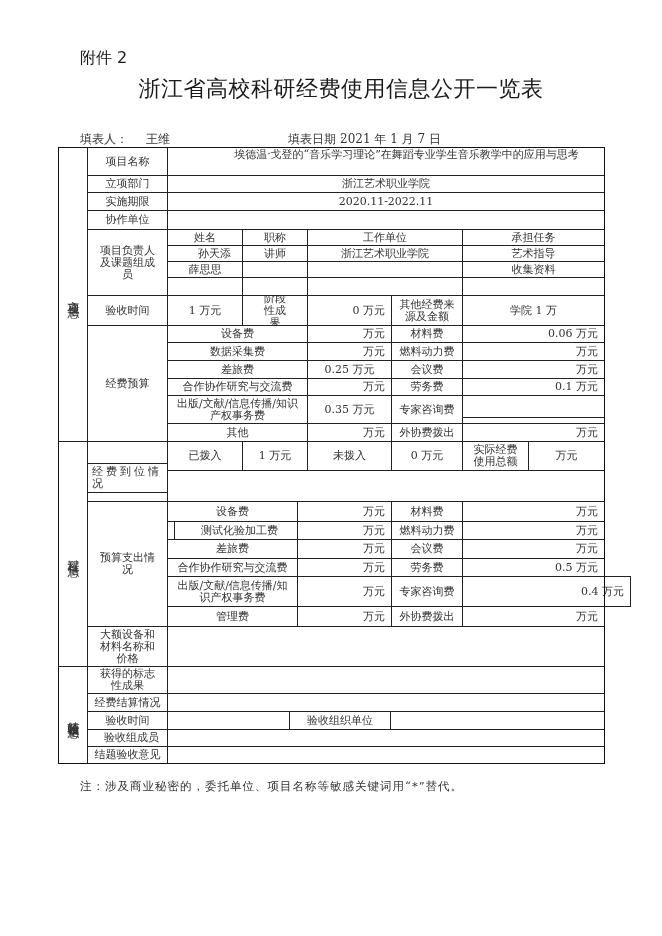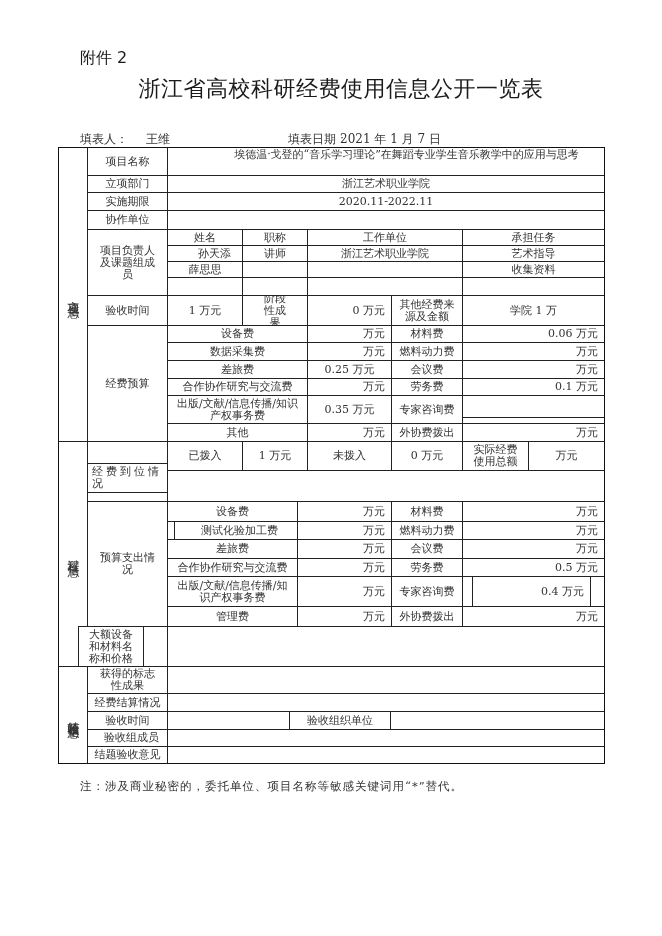--- a/index.html
+++ b/index.html
@@ -141,28 +141,28 @@
 <div class="c r" style="left:462px;top:539px;width:143px;height:20px;">万元</div>
 
 <div class="c" style="left:167px;top:558px;width:131px;height:19px;">合作协作研究与交流费</div>
 <div class="c r" style="left:297px;top:558px;width:95px;height:19px;">万元</div>
 <div class="c" style="left:391px;top:558px;width:72px;height:19px;">劳务费</div>
 <div class="c r" style="left:462px;top:558px;width:143px;height:19px;">0.5 万元</div>
 
 <div class="c" style="left:167px;top:576px;width:131px;height:31px;padding:0 4px;">出版/文献/信息传播/知识产权事务费</div>
 <div class="c r" style="left:297px;top:576px;width:95px;height:31px;">万元</div>
 <div class="c" style="left:391px;top:576px;width:72px;height:31px;">专家咨询费</div>
-<div class="c r" style="left:472px;top:576px;width:119px;height:31px;">0.4 万元</div>
+<div class="c r" style="left:462px;top:576px;width:169px;height:31px;">0.4 万元</div>
 
 <div class="c" style="left:167px;top:606px;width:131px;height:21px;">管理费</div>
 <div class="c r" style="left:297px;top:606px;width:95px;height:21px;">万元</div>
 <div class="c" style="left:391px;top:606px;width:72px;height:21px;">外协费拨出</div>
 <div class="c r" style="left:462px;top:606px;width:143px;height:21px;">万元</div>
 
-<div class="c" style="left:78px;top:626px;width:66px;height:41px;padding:0 10px;">大额设备和材料名称和价格</div>
+<div class="c" style="left:87px;top:626px;width:81px;height:41px;padding:0 10px;">大额设备和材料名称和价格</div>
 <div class="c" style="left:167px;top:626px;width:438px;height:41px;"></div>
 
 <div class="c" style="left:87px;top:666px;width:81px;height:28px;padding:0 8px;">获得的标志性成果</div>
 <div class="c" style="left:167px;top:666px;width:438px;height:28px;"></div>
 
 <div class="c" style="left:87px;top:693px;width:81px;height:19px;">经费结算情况</div>
 <div class="c" style="left:167px;top:693px;width:438px;height:19px;"></div>
 
 <div class="c" style="left:87px;top:711px;width:81px;height:19px;">验收时间</div>
 <div class="c" style="left:167px;top:711px;width:123px;height:19px;"></div>

